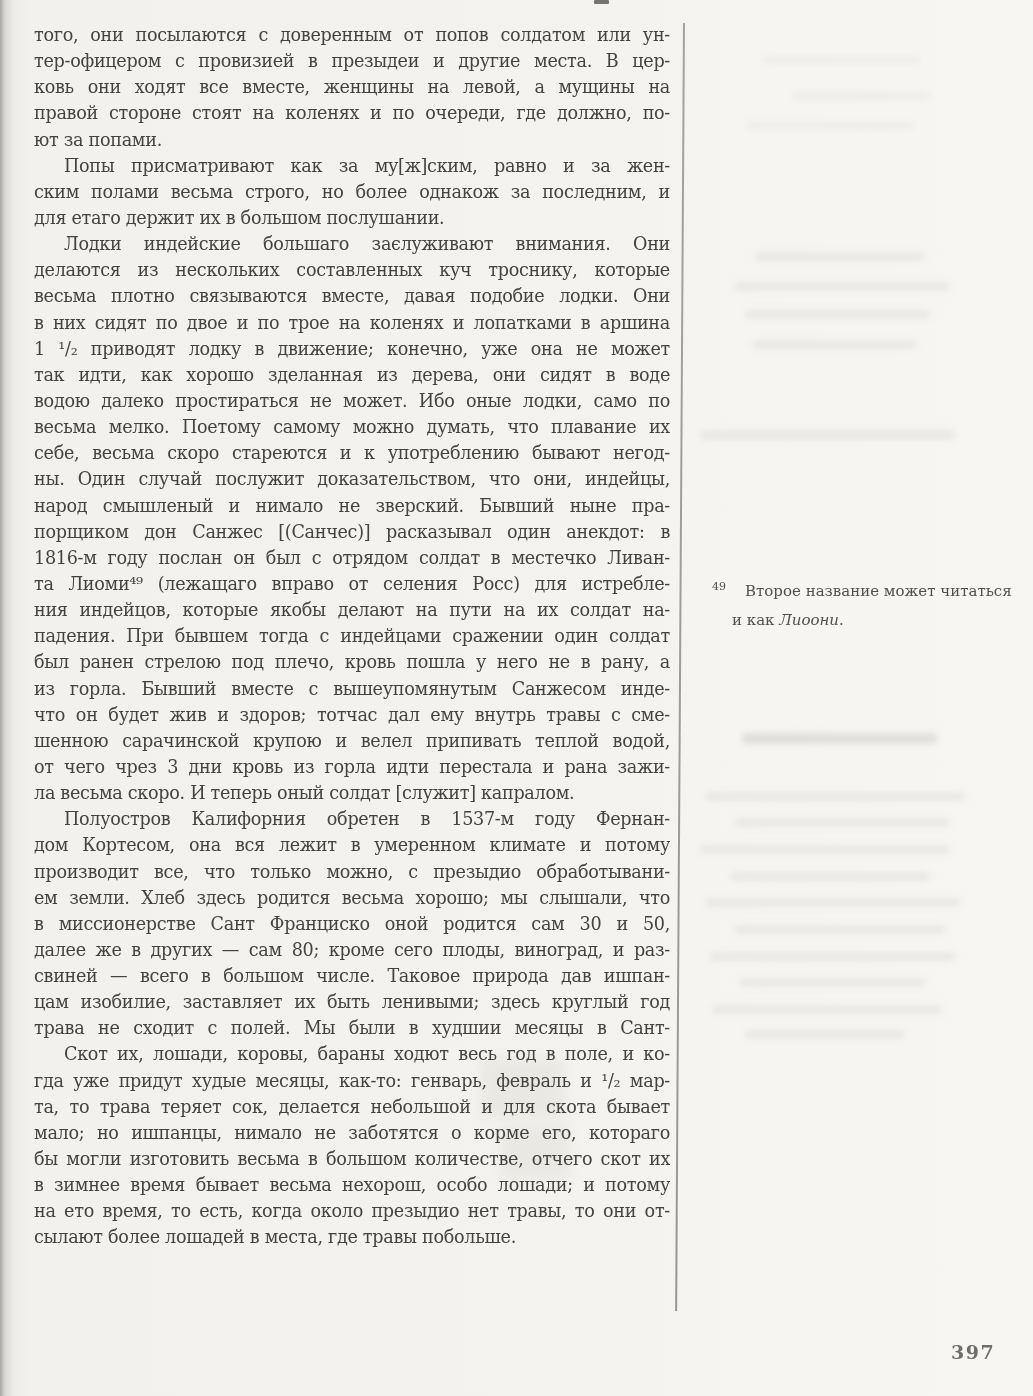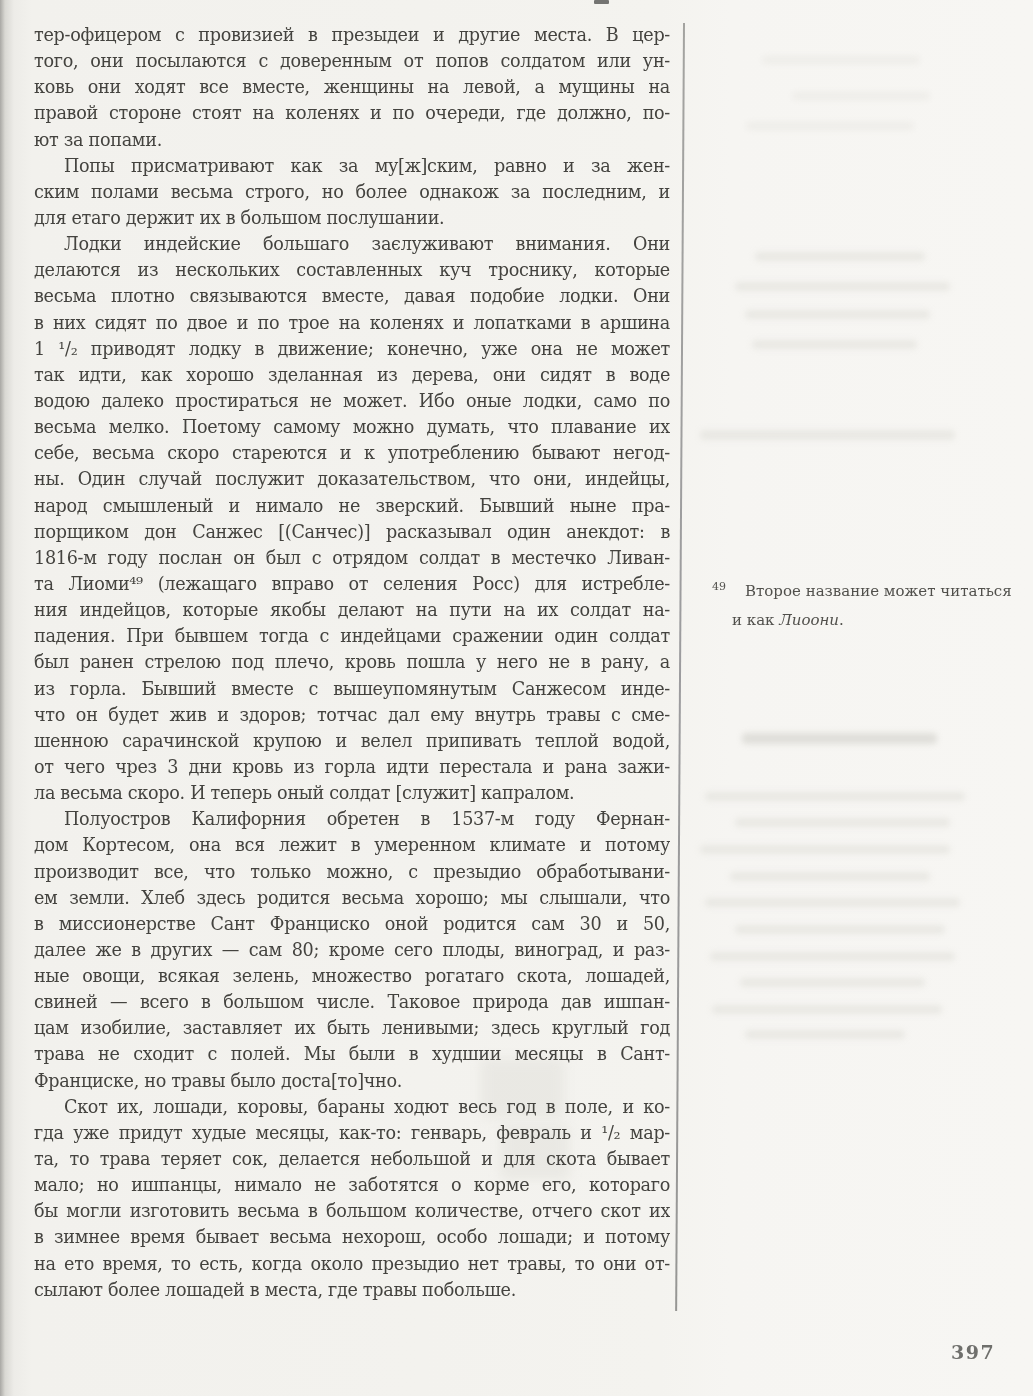--- a/index.html
+++ b/index.html
@@ -89,22 +89,22 @@
     <div class="smudge" style="left:740px;top:978px;width:185px;height:9px"></div>
     <div class="smudge" style="left:712px;top:1005px;width:230px;height:9px"></div>
     <div class="smudge" style="left:745px;top:1030px;width:160px;height:9px"></div>
     <div class="smudge blob" style="left:480px;top:1058px;width:85px;height:60px"></div>
     <div class="smudge blob" style="left:500px;top:1125px;width:70px;height:55px"></div>
   </div>
 
   <main class="text-col">
 
     <div class="para noindent">
+      <div class="line">того, они посылаются с доверенным от попов солдатом или ун-</div>
       <div class="line">тер-офицером с провизией в презыдеи и другие места. В цер-</div>
-      <div class="line">того, они посылаются с доверенным от попов солдатом или ун-</div>
       <div class="line">ковь они ходят все вместе, женщины на левой, а мущины на</div>
       <div class="line">правой стороне стоят на коленях и по очереди, где должно, по-</div>
       <div class="line last">ют за попами.</div>
     </div>
 
     <div class="para">
       <div class="line">Попы присматривают как за му[ж]ским, равно и за жен-</div>
       <div class="line">ским полами весьма строго, но более однакож за последним, и</div>
       <div class="line last">для етаго держит их в большом послушании.</div>
     </div>
@@ -134,25 +134,23 @@
       <div class="line last">ла весьма скоро. И теперь оный солдат [служит] капралом.</div>
     </div>
 
     <div class="para">
       <div class="line">Полуостров Калифорния обретен в 1537-м году Фернан-</div>
       <div class="line">дом Кортесом, она вся лежит в умеренном климате и потому</div>
       <div class="line">производит все, что только можно, с презыдио обработывани-</div>
       <div class="line">ем земли. Хлеб здесь родится весьма хорошо; мы слышали, что</div>
       <div class="line">в миссионерстве Сант Франциско оной родится сам 30 и 50,</div>
       <div class="line">далее же в других — сам 80; кроме сего плоды, виноград, и раз-</div>
-      <div class="line">ные овощи, всякая зелень, множество рогатаго скота, лошадей,</div>
       <div class="line">свиней — всего в большом числе. Таковое природа дав ишпан-</div>
       <div class="line">цам изобилие, заставляет их быть ленивыми; здесь круглый год</div>
       <div class="line">трава не сходит с полей. Мы были в худшии месяцы в Сант-</div>
-      <div class="line last">Франциске, но травы было доста[то]чно.</div>
     </div>
 
     <div class="para">
       <div class="line">Скот их, лошади, коровы, бараны ходют весь год в поле, и ко-</div>
       <div class="line">гда уже придут худые месяцы, как-то: генварь, февраль и ¹/₂ мар-</div>
       <div class="line">та, то трава теряет сок, делается небольшой и для скота бывает</div>
       <div class="line">мало; но ишпанцы, нимало не заботятся о корме его, котораго</div>
       <div class="line">бы могли изготовить весьма в большом количестве, отчего скот их</div>
       <div class="line">в зимнее время бывает весьма нехорош, особо лошади; и потому</div>
       <div class="line">на ето время, то есть, когда около презыдио нет травы, то они от-</div>

